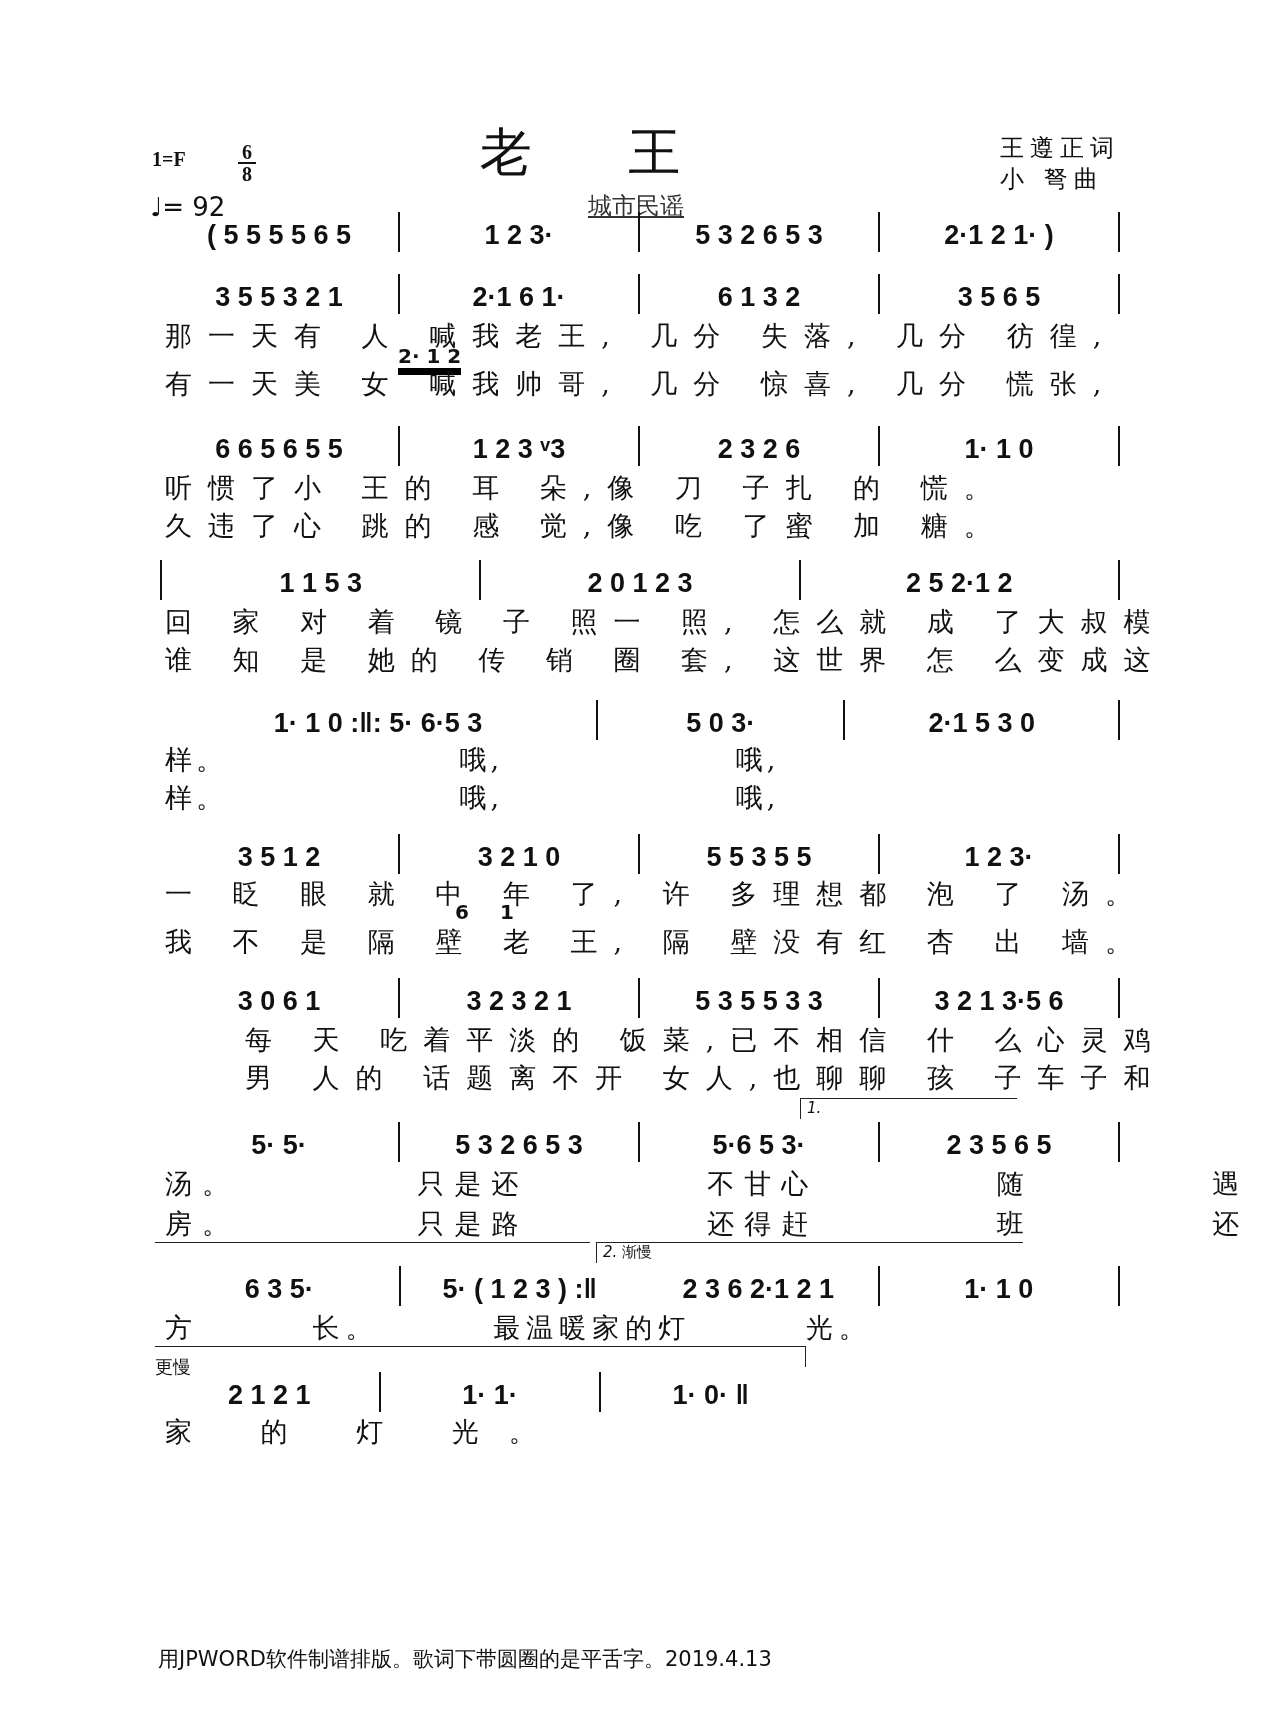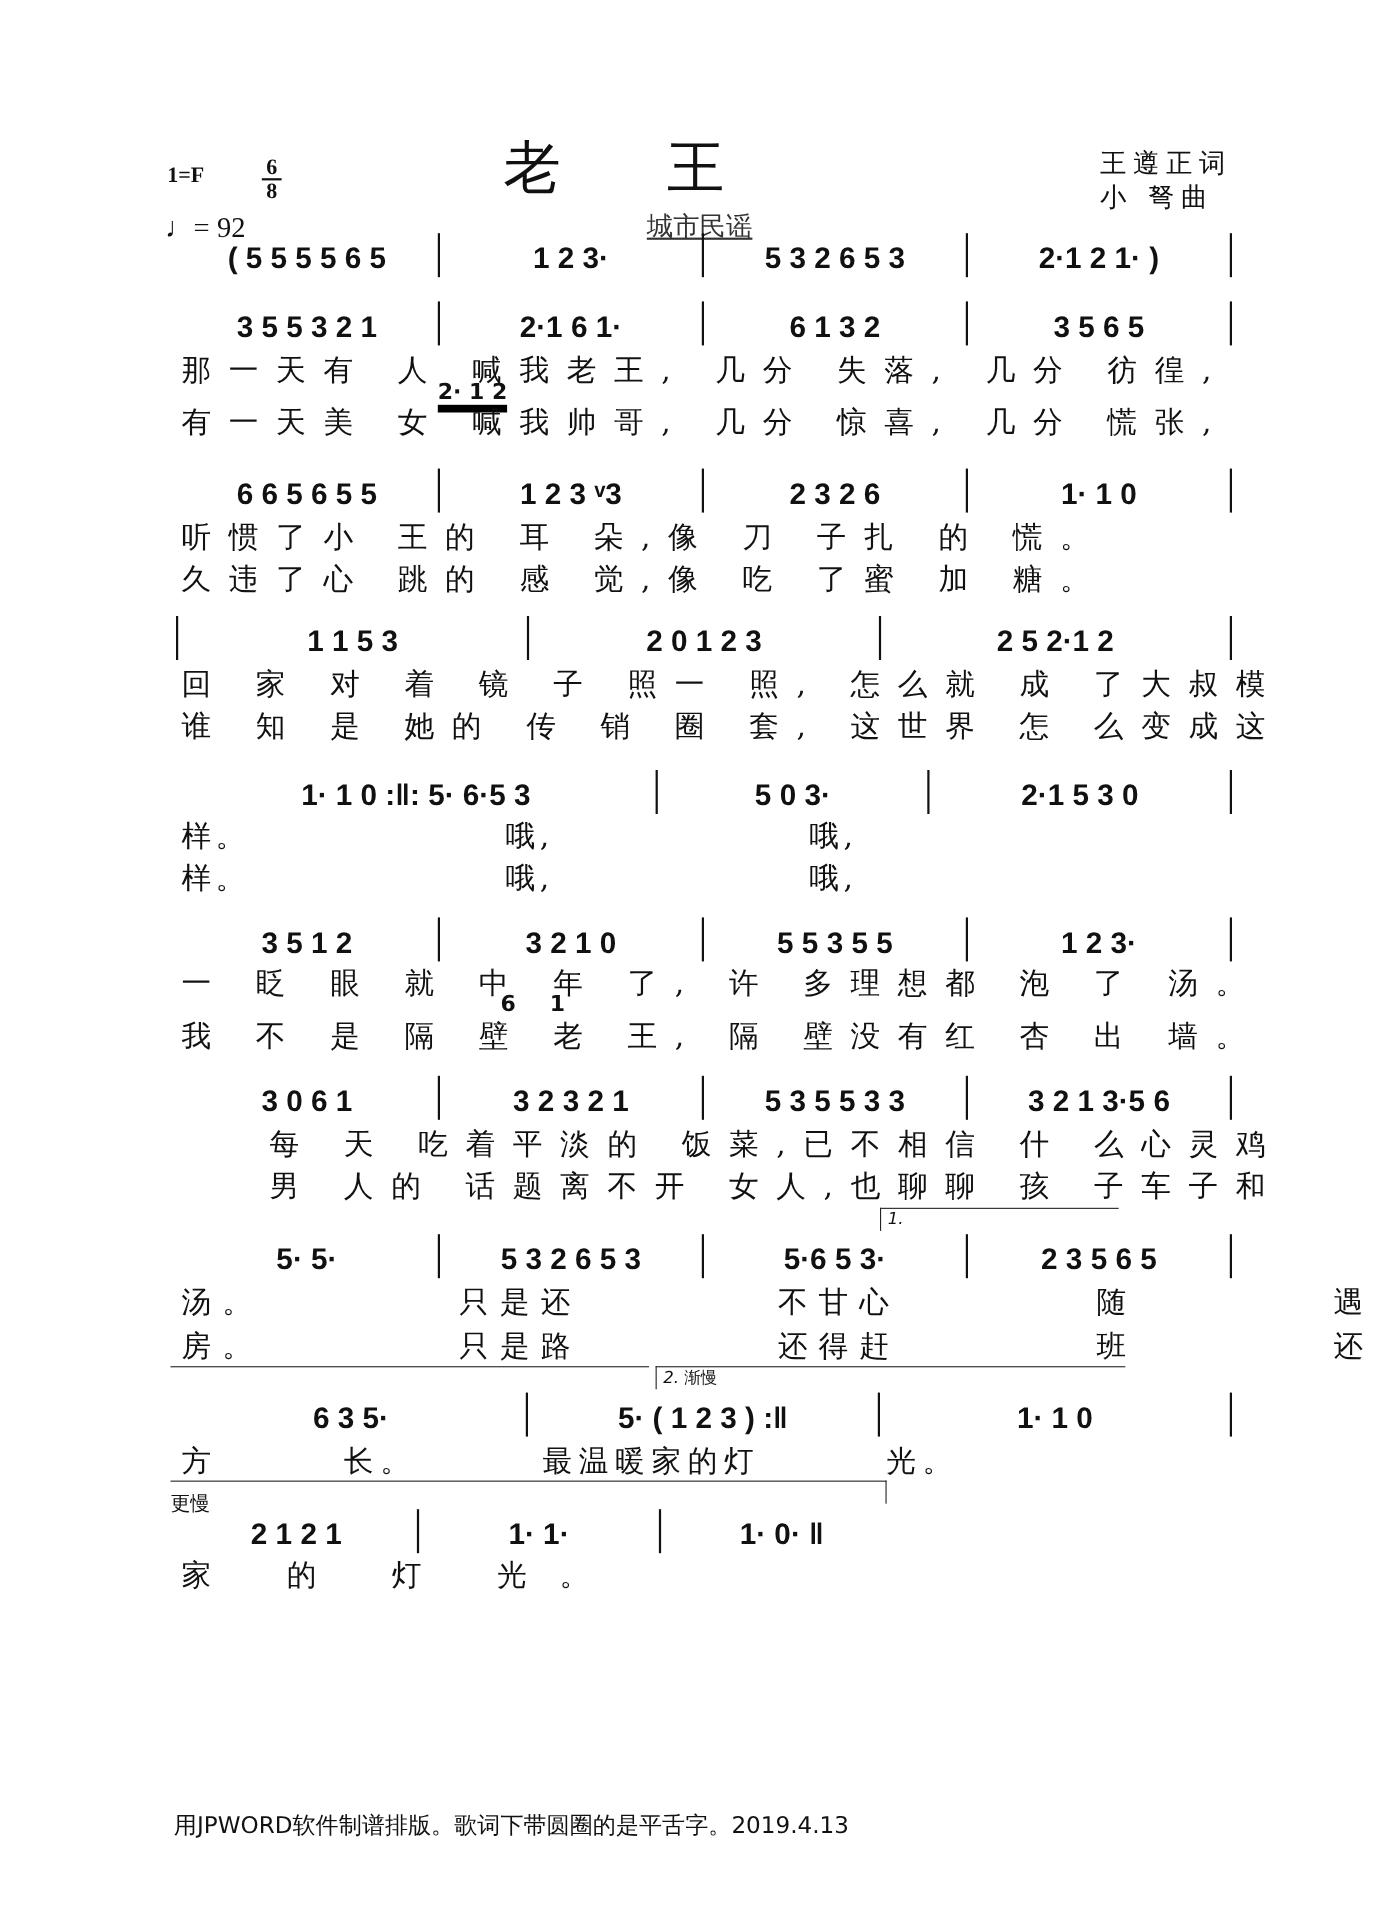--- a/index.html
+++ b/index.html
@@ -1,24 +1,24 @@
 <!DOCTYPE html>
 <html><head>
 <meta charset="utf-8">
 <style>
   html,body{margin:0;padding:0;background:#ffffff;}
   body{width:1272px;height:1736px;position:relative;overflow:hidden;color:#111;font-family:"DejaVu Sans","Liberation Sans",sans-serif;}
   .abs{position:absolute;}
-  .title{left:0;width:1156px;top:118px;text-align:center;font-size:52px;letter-spacing:40px;font-family:"DejaVu Sans",sans-serif;}
+  .title{left:0;width:1156px;top:118px;text-align:center;font-size:52px;letter-spacing:40px;font-family:"DejaVu Sans",sans-serif;padding-left:22px;}
   .subtitle{left:0;width:1272px;top:190px;text-align:center;font-size:24px;color:#333;text-decoration:underline;}
   .key{left:152px;top:148px;font-size:20px;font-weight:bold;font-family:"Liberation Serif",serif;}
   .timesig{left:238px;top:142px;font-size:20px;font-weight:bold;line-height:20px;text-align:center;font-family:"Liberation Serif",serif;}
   .timesig span{display:block;}
   .timesig .bar{border-top:2px solid #111;width:18px;margin:0 auto;}
-  .tempo{left:150px;top:192px;font-size:26px;font-family:Liberation Serif, serif;}
+  .tempo{left:150px;top:192px;font-size:26px;}
   .credit{left:1000px;font-size:24px;letter-spacing:6px;}
   .row{position:absolute;left:160px;width:960px;height:40px;}
   .notes{display:flex;align-items:flex-end;height:40px;font-size:27px;font-weight:bold;font-family:"Liberation Sans",sans-serif;}
   .measure{display:flex;flex:1;justify-content:space-around;align-items:flex-end;height:40px;position:relative;}
   .barline{width:2px;height:40px;background:#111;flex:none;}
   .n{position:relative;padding:0 2px;line-height:34px;}
   .lyr{position:absolute;left:165px;width:960px;font-size:27px;letter-spacing:16px;white-space:pre;font-family:"DejaVu Serif",serif;}
   .footer{left:158px;top:1645px;font-size:21px;color:#111;}
   .ending{position:absolute;border-top:1.5px solid #222;border-left:1.5px solid #222;height:20px;font-size:15px;font-style:italic;padding-left:6px;}
   .mark{position:absolute;font-size:18px;}
@@ -203,20 +203,23 @@
 <div class="abs" style="left:155px;top:1242px;width:435px;border-top:1.5px solid #222"></div>
 <div class="ending" style="left:596px;top:1242px;width:420px"><span>2.</span> <span style="font-style:normal">渐慢</span></div>
 <div class="row notes" style="top:1266px">
   <div class="measure">
       <span class="n">6  3  5·</span>
     </div>
   <div class="barline"></div>
   <div class="measure">
       <span class="n">5·  ( 1 2 3 ) :‖</span>
     </div>
+  <div class="measure">
+      <span class="n">2 3 6  2·1 2 1</span>
+    </div>
   <div class="barline"></div>
   <div class="measure">
       <span class="n">1·   1   0</span>
     </div>
   <div class="barline"></div>
 </div>
 <div class="lyr" style="top:1310px;letter-spacing:6px;word-spacing:100px">方 长。 最温暖家的灯 光。</div>
 
 <div class="abs" style="left:155px;top:1346px;width:650px;height:20px;border-top:1.5px solid #222;border-right:1.5px solid #222"></div>
 <div class="mark" style="left:155px;top:1355px">更慢</div>

